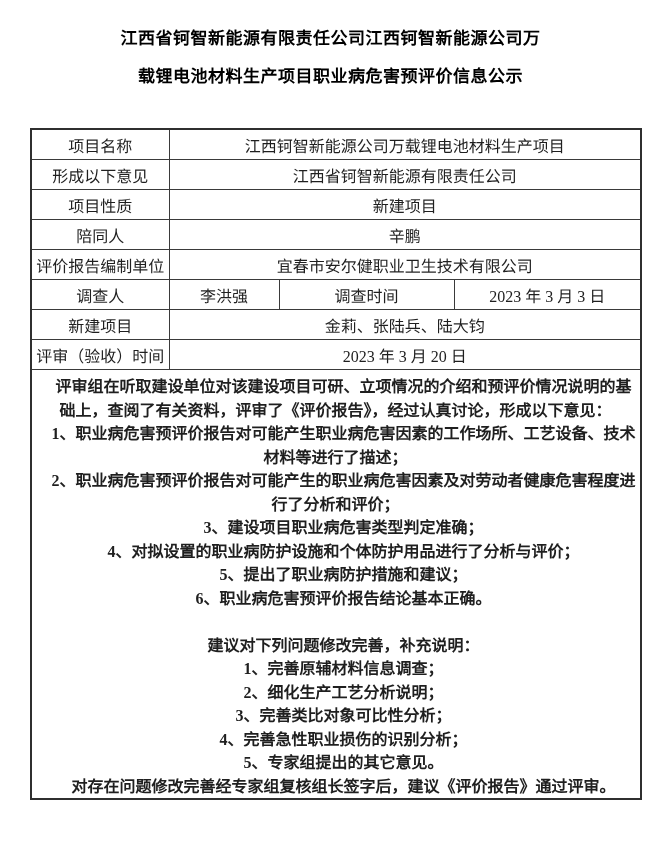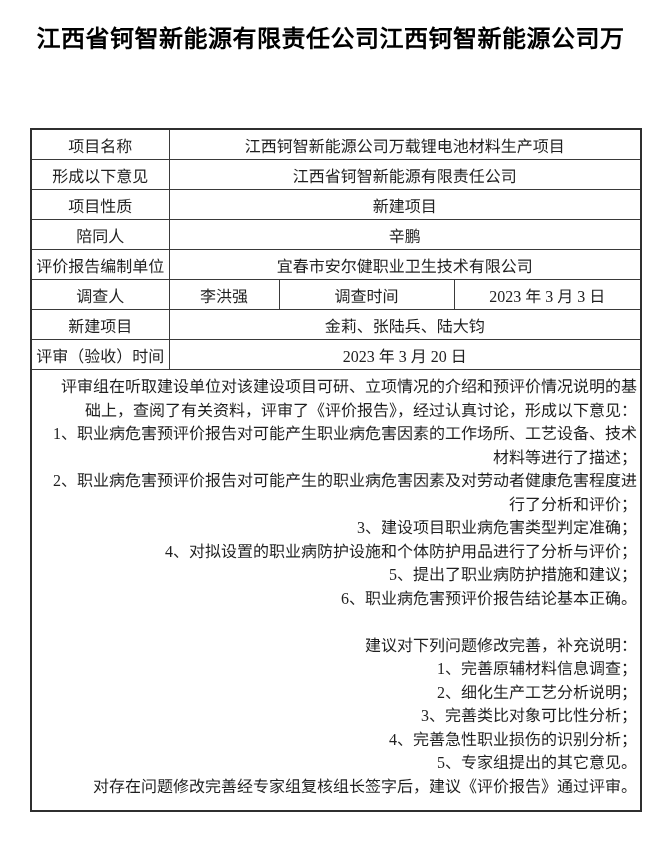--- a/index.html
+++ b/index.html
@@ -18,21 +18,21 @@
   .page {
     position: relative;
     width: 661px;
     height: 861px;
     background: #ffffff;
   }
   .doc-title {
     margin: 0;
     padding-top: 20px;
     text-align: center;
-    font-size: 24px;
+    font-size: 17px;
     font-weight: bold;
     line-height: 38px;
     color: #000000;
     letter-spacing: 0.5px;
   }
   .info-table {
     position: absolute;
     left: 30px;
     top: 128px;
     width: 610px;
@@ -45,38 +45,39 @@
     text-align: center;
     vertical-align: middle;
     font-size: 16px;
     height: 29px;
     padding: 0 3px;
     overflow: hidden;
     white-space: nowrap;
   }
   .info-table td.review-cell {
     height: 418px;
-    text-align: right;
+    text-align: center;
     vertical-align: top;
-    padding: 5px 3px 12px 2px;
+    padding: 5px 3px 0 2px;
     white-space: normal;
+    font-weight: bold;
   }
   .review-text {
     white-space: pre-wrap;
     font-size: 16px;
     line-height: 23.5px;
     color: #1f1f1f;
   }
 </style>
 </head>
 <body>
 
 <div class="page">
 
-  <h1 class="doc-title"><span>江西省钶智新能源有限责任公司江西钶智新能源公司万</span><br></h1>
+  <h1 class="doc-title"><span>江西省钶智新能源有限责任公司江西钶智新能源公司万</span><br><span>载锂电池材料生产项目职业病危害预评价信息公示</span></h1>
 
   <table class="info-table">
     <colgroup>
       <col style="width:138px">
       <col style="width:110px">
       <col style="width:175px">
       <col style="width:187px">
     </colgroup>
     <tbody>
       <tr>

